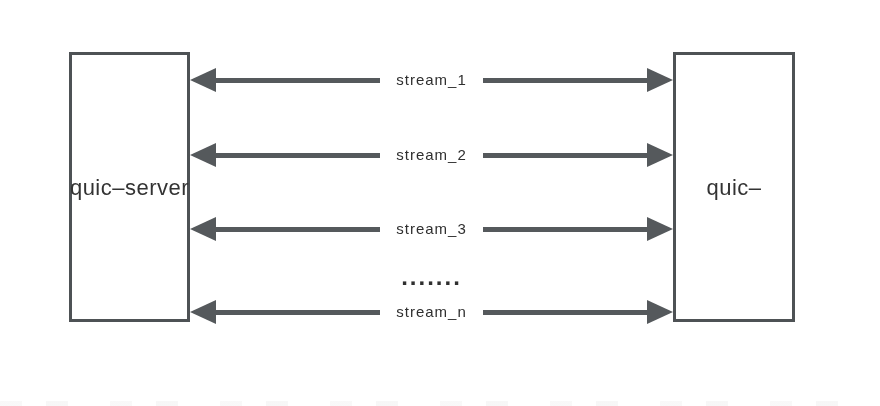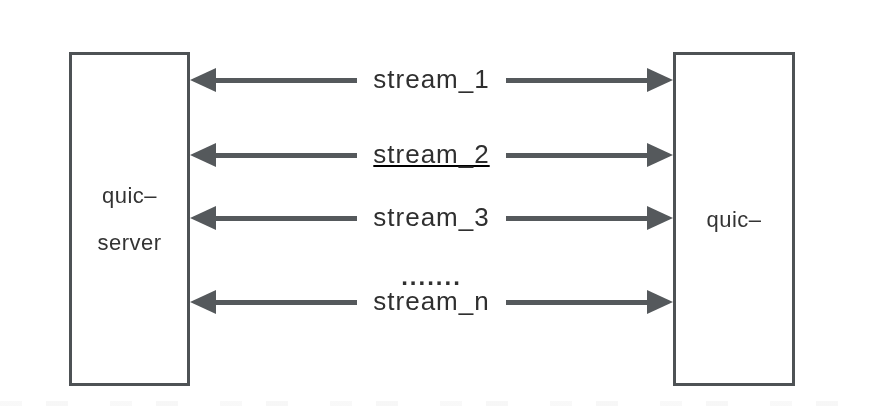--- a/index.html
+++ b/index.html
@@ -17,25 +17,25 @@
   }
   .canvas {
     position: relative;
     width: 880px; height: 406px;
     background: var(--background);
   }
   
   .node-box {
     position: absolute;
     top: 52px;
-    height: 334px;
+    height: 270px;
     border: 3px solid var(--box_border);
     background: var(--background);
     display: flex;
-    flex-direction: column;
+    flex-direction: row;
     justify-content: center;
     align-items: center;
     z-index: 2;
   }
   .node-box.left  { left: 69px;  width: 121px; }
   .node-box.right { left: 673px; width: 122px; }
   .box-line {
     font-size: 22px;
     line-height: 47px;
     color: var(--text);
@@ -47,43 +47,43 @@
   .arrow-row {
     position: absolute;
     left: 190px;
     width: 483px;
     height: 24px;
     display: flex;
     align-items: center;
     z-index: 1;
   }
   .arrow-row.r1 { top: 68px; }
-  .arrow-row.r2 { top: 143px; text-decoration: underline; }
-  .arrow-row.r3 { top: 206px; }
-  .arrow-row.r4 { top: 290px; }
+  .arrow-row.r2 { top: 143px; }
+  .arrow-row.r3 { top: 217px; }
+  .arrow-row.r4 { top: 300px; }
   .head { width: 0; height: 0; flex: 0 0 auto; }
   .head-left {
     border-top: 12px solid transparent;
     border-bottom: 12px solid transparent;
     border-right: 26px solid var(--line);
   }
   .head-right {
     border-top: 12px solid transparent;
     border-bottom: 12px solid transparent;
     border-left: 26px solid var(--line);
   }
   .shaft {
     flex: 1 1 0;
     height: 5px;
     background: var(--line);
   }
   .arrow-label {
     flex: 0 0 auto;
     padding: 0 16px;
-    font-size: 26px;
+    font-size: 15px;
     letter-spacing: 1px;
     color: var(--label_text);
     white-space: nowrap;
     transform: translateY(-1px);
   }
   
   .dots-row {
     position: absolute;
     left: 190px;
     top: 264px;

